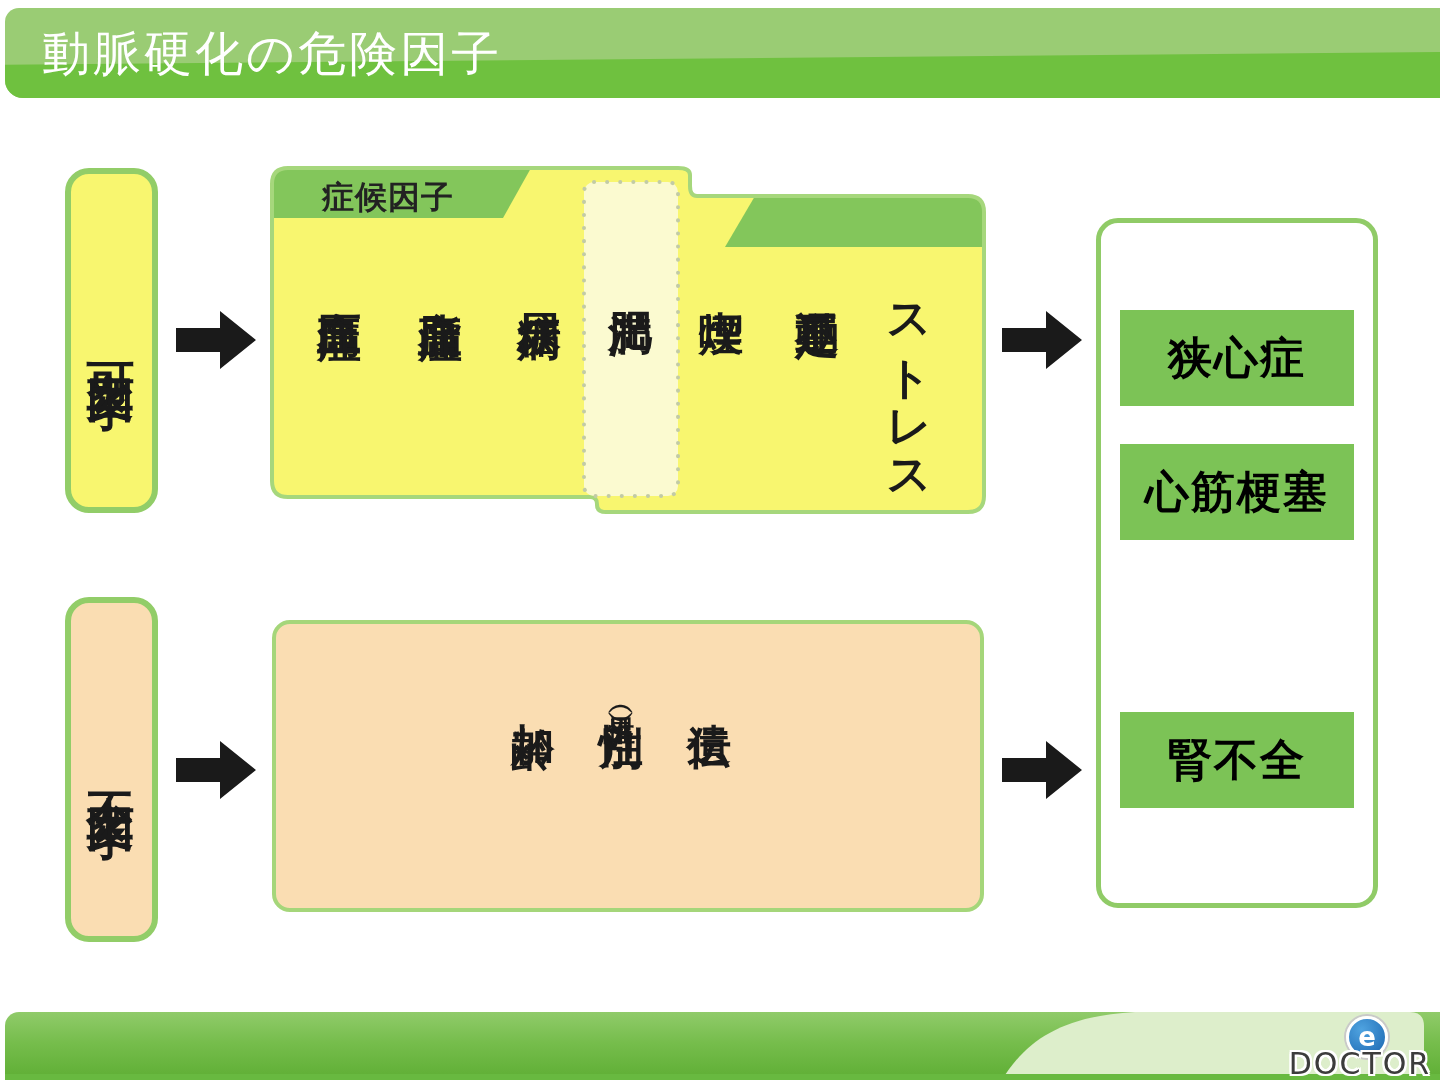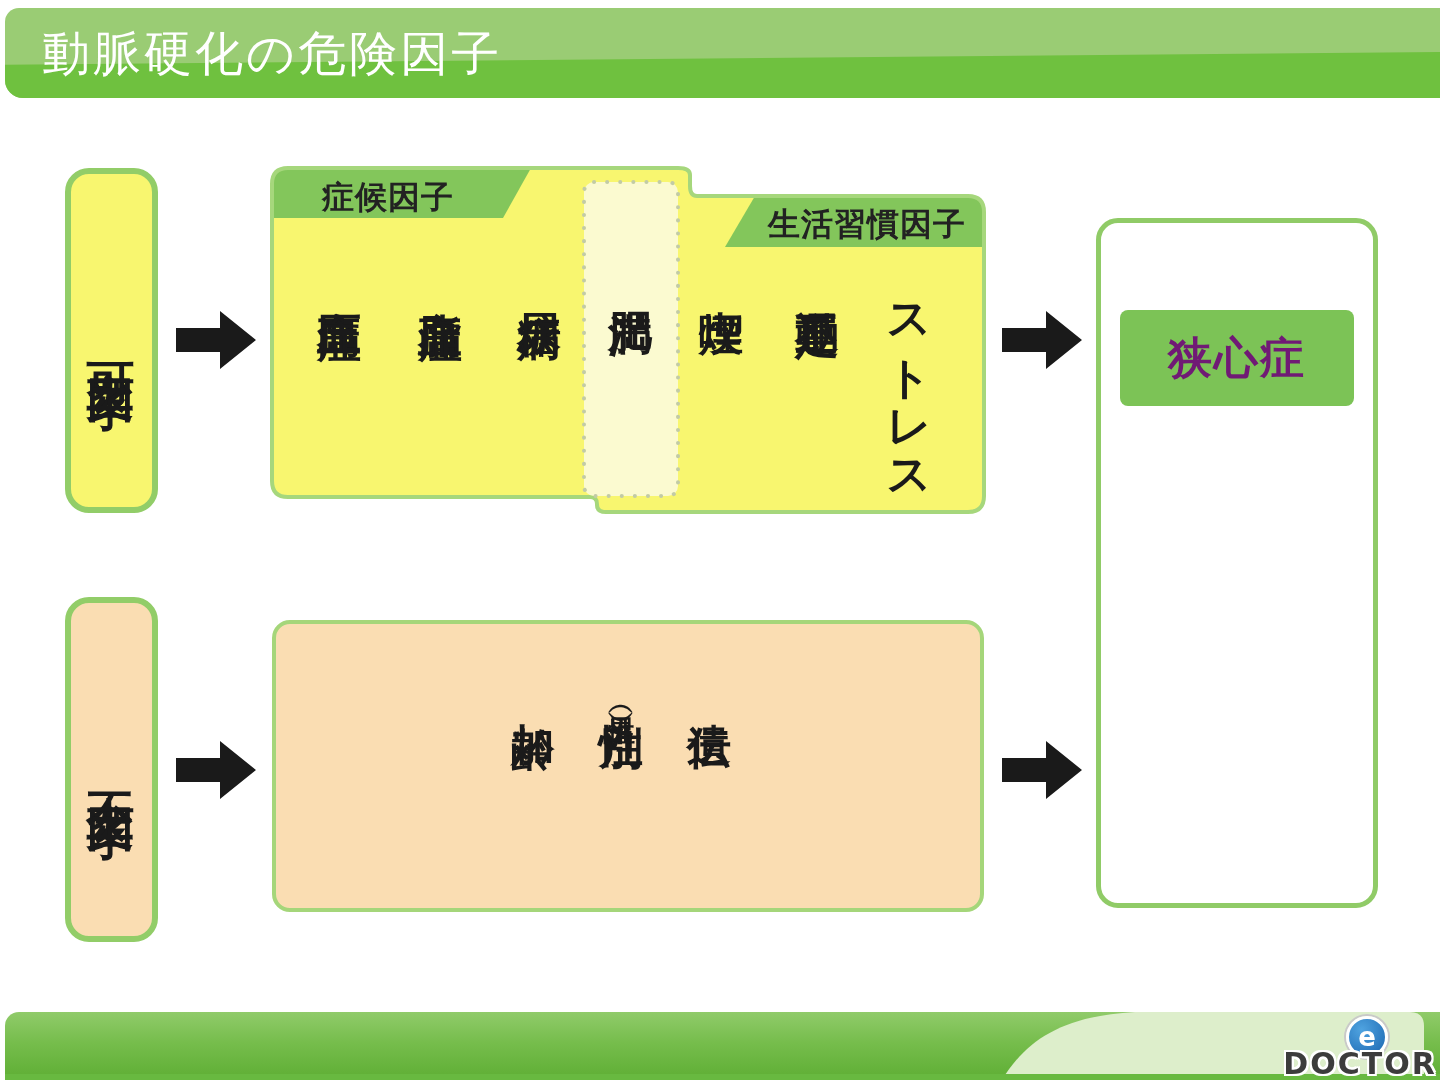--- a/index.html
+++ b/index.html
@@ -81,23 +81,23 @@
   .ivcol.i1 { left: 534px; } .ivcol.i2 { left: 622px; } .ivcol.i3 { left: 710px; }
   .ivcol .note { font-size: 27px; font-weight: 600; letter-spacing: 0; }
 
   
   .outcomes-panel {
     position: absolute; left: 1096px; top: 218px; width: 282px; height: 690px;
     background: #ffffff; border: 5px solid #90CB67; border-radius: 22px;
   }
   .outcome-badge {
     position: absolute; left: 1120px; width: 234px; height: 96px;
-    background: #7CC356; border-radius: 8px;
+    background: #7CC356; border-radius: 0;
     display: flex; align-items: center; justify-content: center;
-    font-size: 44px; font-weight: 600; color: #701a75; letter-spacing: 2px;
+    font-size: 44px; font-weight: 600; color: #000000; letter-spacing: 2px;
   }
   .outcome-badge.o1 { top: 310px; } .outcome-badge.o2 { top: 444px; }
   .outcome-badge.o3 { top: 578px; } .outcome-badge.o4 { top: 712px; }
 
   
   .footer {
     position: absolute; left: 5px; top: 1012px; width: 1435px; height: 68px;
     background: linear-gradient(180deg, #90CB6A 0%, #76BD4C 45%, #5EAE34 100%);
     border-radius: 14px 0 0 0;
   }
@@ -112,21 +112,21 @@
     border-radius: 50%;
     background: radial-gradient(circle at 35% 30%, #4FA3E0, #1B66B0);
     border: 3px solid #ffffff;
     box-shadow: 0 0 0 2px #c9c9c9;
     display: flex; align-items: center; justify-content: center;
     font-size: 26px; font-weight: 700; color: #ffffff;
   }
   .logo-text {
     position: absolute; left: 0; top: 32px; width: 160px;
     text-align: center;
-    font-size: 30px; font-weight: 700; color: #3c3c3c; letter-spacing: 2px;
+    font-size: 30px; font-weight: 400; color: #3c3c3c; letter-spacing: 2px;
     text-shadow: -2px -2px 0 #fff, 2px -2px 0 #fff, -2px 2px 0 #fff, 2px 2px 0 #fff,
                  0 -2px 0 #fff, 0 2px 0 #fff, -2px 0 0 #fff, 2px 0 0 #fff;
   }
 </style>
 </head>
 <body>
 
 <div id="canvas">
 
   <div class="header">
@@ -165,37 +165,38 @@
     <path d="M489,32 H702 Q718,32 718,48 V83 H459 Z" fill="#83C65B"></path>
 
     <path d="M22,4 H412 Q424,4 424,11 V22 Q424,32 431,32 H702 Q718,32 718,48 V332
              Q718,348 702,348 H340 Q331,348 331,341 V340 Q331,333 324,333 H22
              Q6,333 6,317 V20 Q6,4 22,4 Z" fill="none" stroke="#A6D77C" stroke-width="4"></path>
 
     <rect x="318" y="18" width="94" height="314" rx="10" fill="#FBFAD0" stroke="#C2CBA6" stroke-width="4" stroke-dasharray="0.1 13" stroke-linecap="round"></rect>
   </svg>
 
   <div class="tab-label symptomatic">症候因子</div>
-  <div class="tab-label lifestyle">生活習慣因子</div>
 
   <div class="vcol c1">高血圧症</div>
   <div class="vcol c2">高脂血症</div>
   <div class="vcol c3">糖尿病</div>
   <div class="vcol c4">肥満</div>
   <div class="vcol c5">喫煙</div>
   <div class="vcol c6">運動不足</div>
   <div class="vcol c7">ストレス</div>
 
   <div class="invariable-box"></div>
   <div class="ivcol i1">加齢</div>
   <div class="ivcol i2"><span>性別</span><span class="note">（男性）</span></div>
   <div class="ivcol i3">遺伝</div>
 
   <div class="outcomes-panel"></div>
   <div class="outcome-badge o1">狭心症</div>
+  <div class="outcome-badge o2">心筋梗塞</div>
+  <div class="outcome-badge o4">腎不全</div>
 
   <div class="footer"></div>
   <svg class="footer-swoosh" width="500" height="68" viewBox="0 0 500 68">
     <path d="M62,68 C85,30 120,4 195,0 L470,0 Q484,0 484,14 L484,68 Z" fill="#DDEECB"></path>
   </svg>
   <div class="footer-strip"></div>
 
   <div class="logo">
     <div class="logo-circle">
         <span>e</span>

